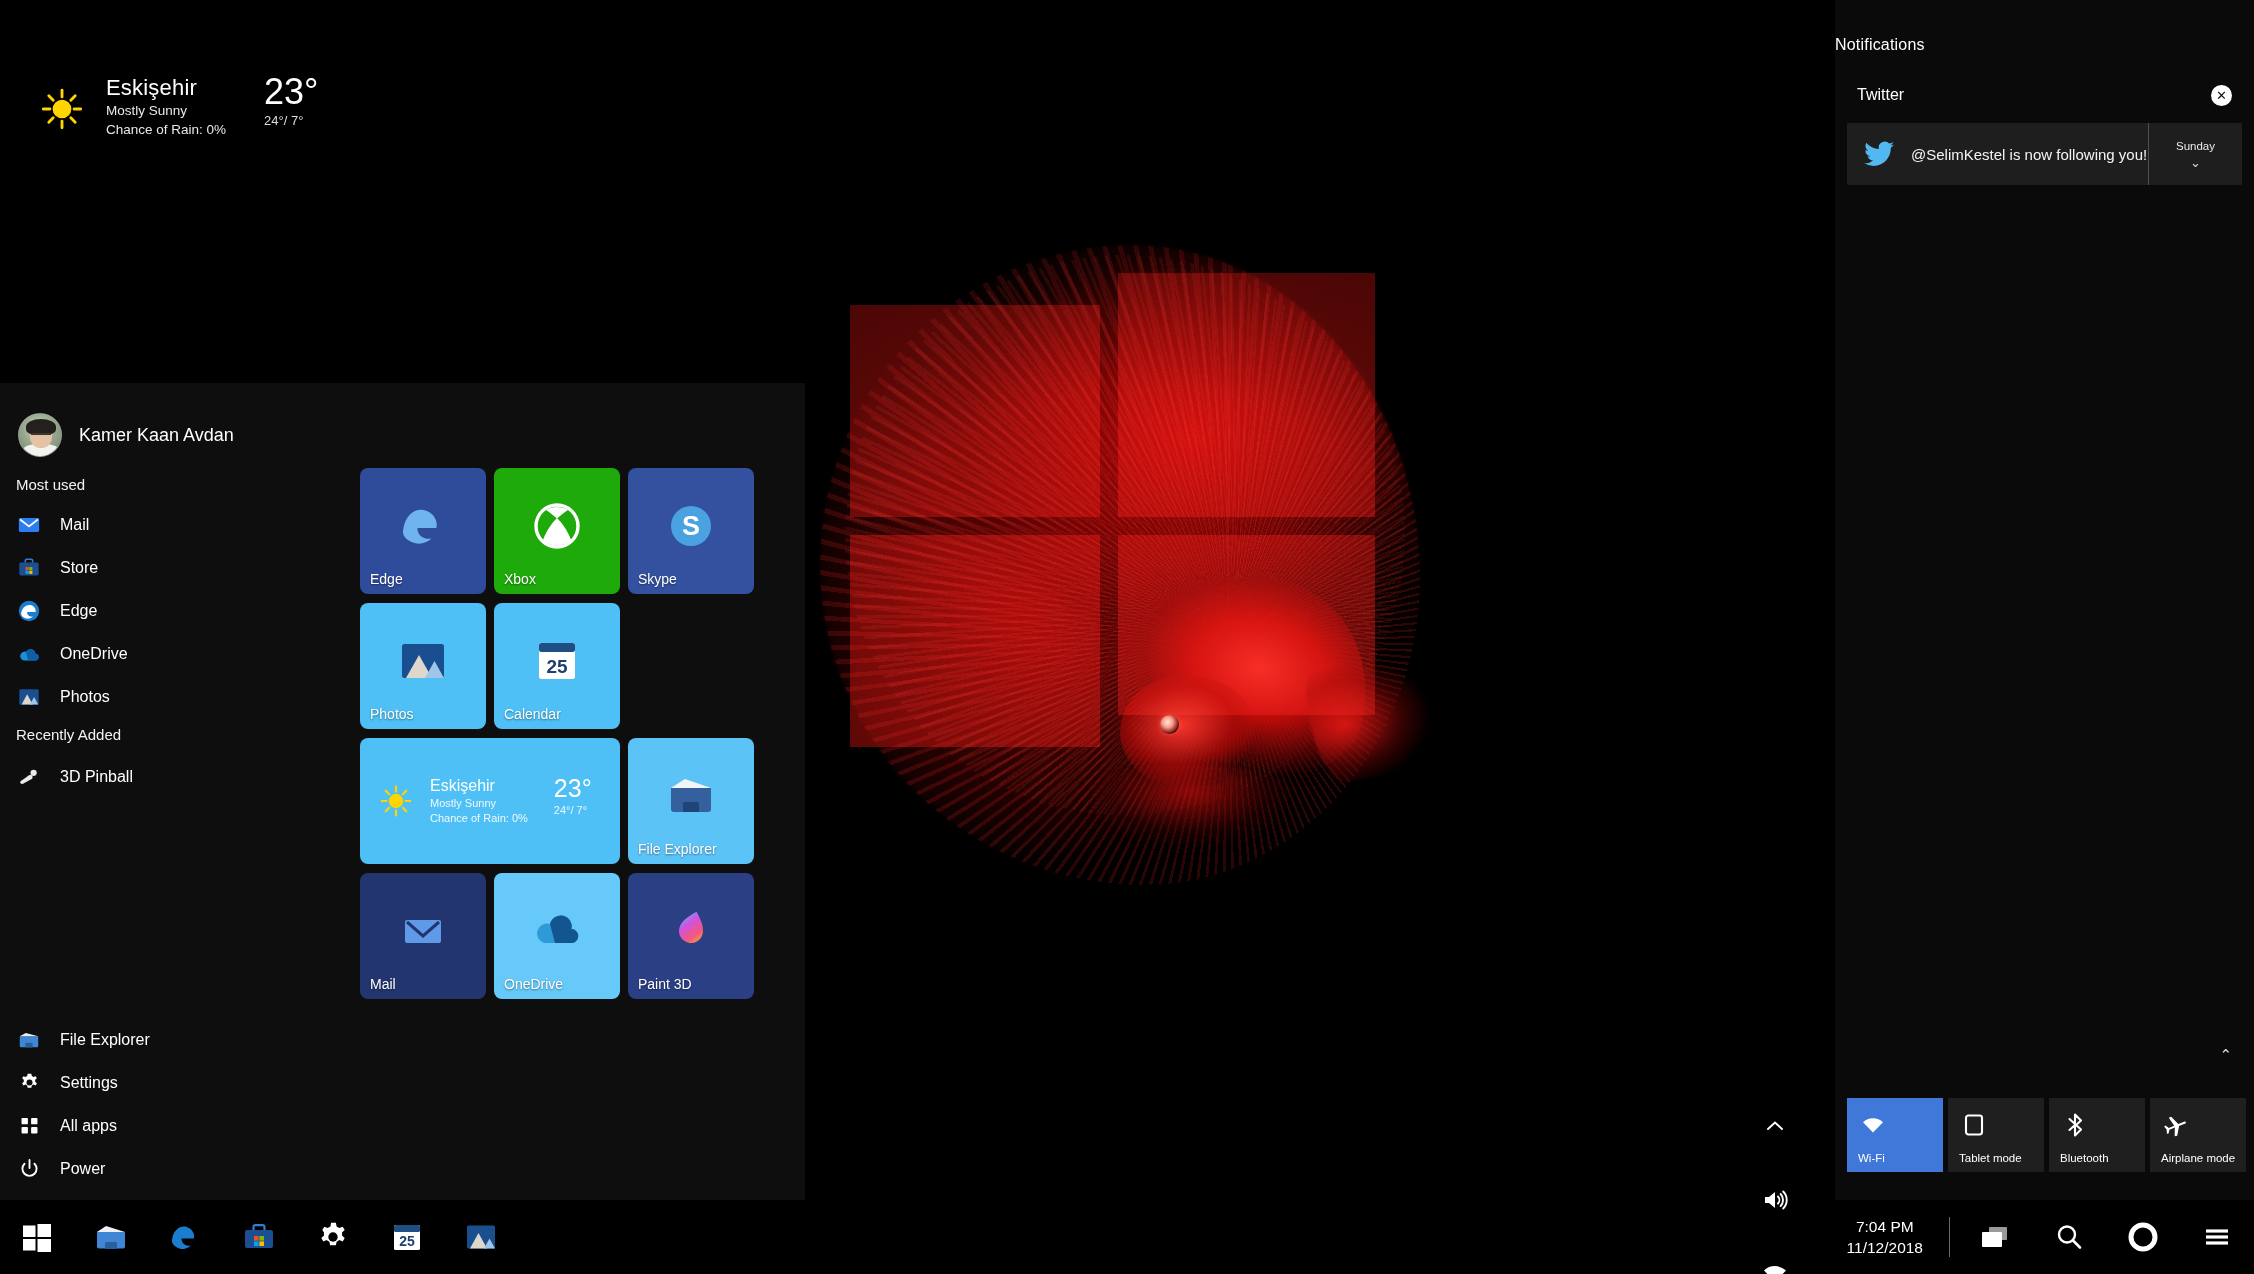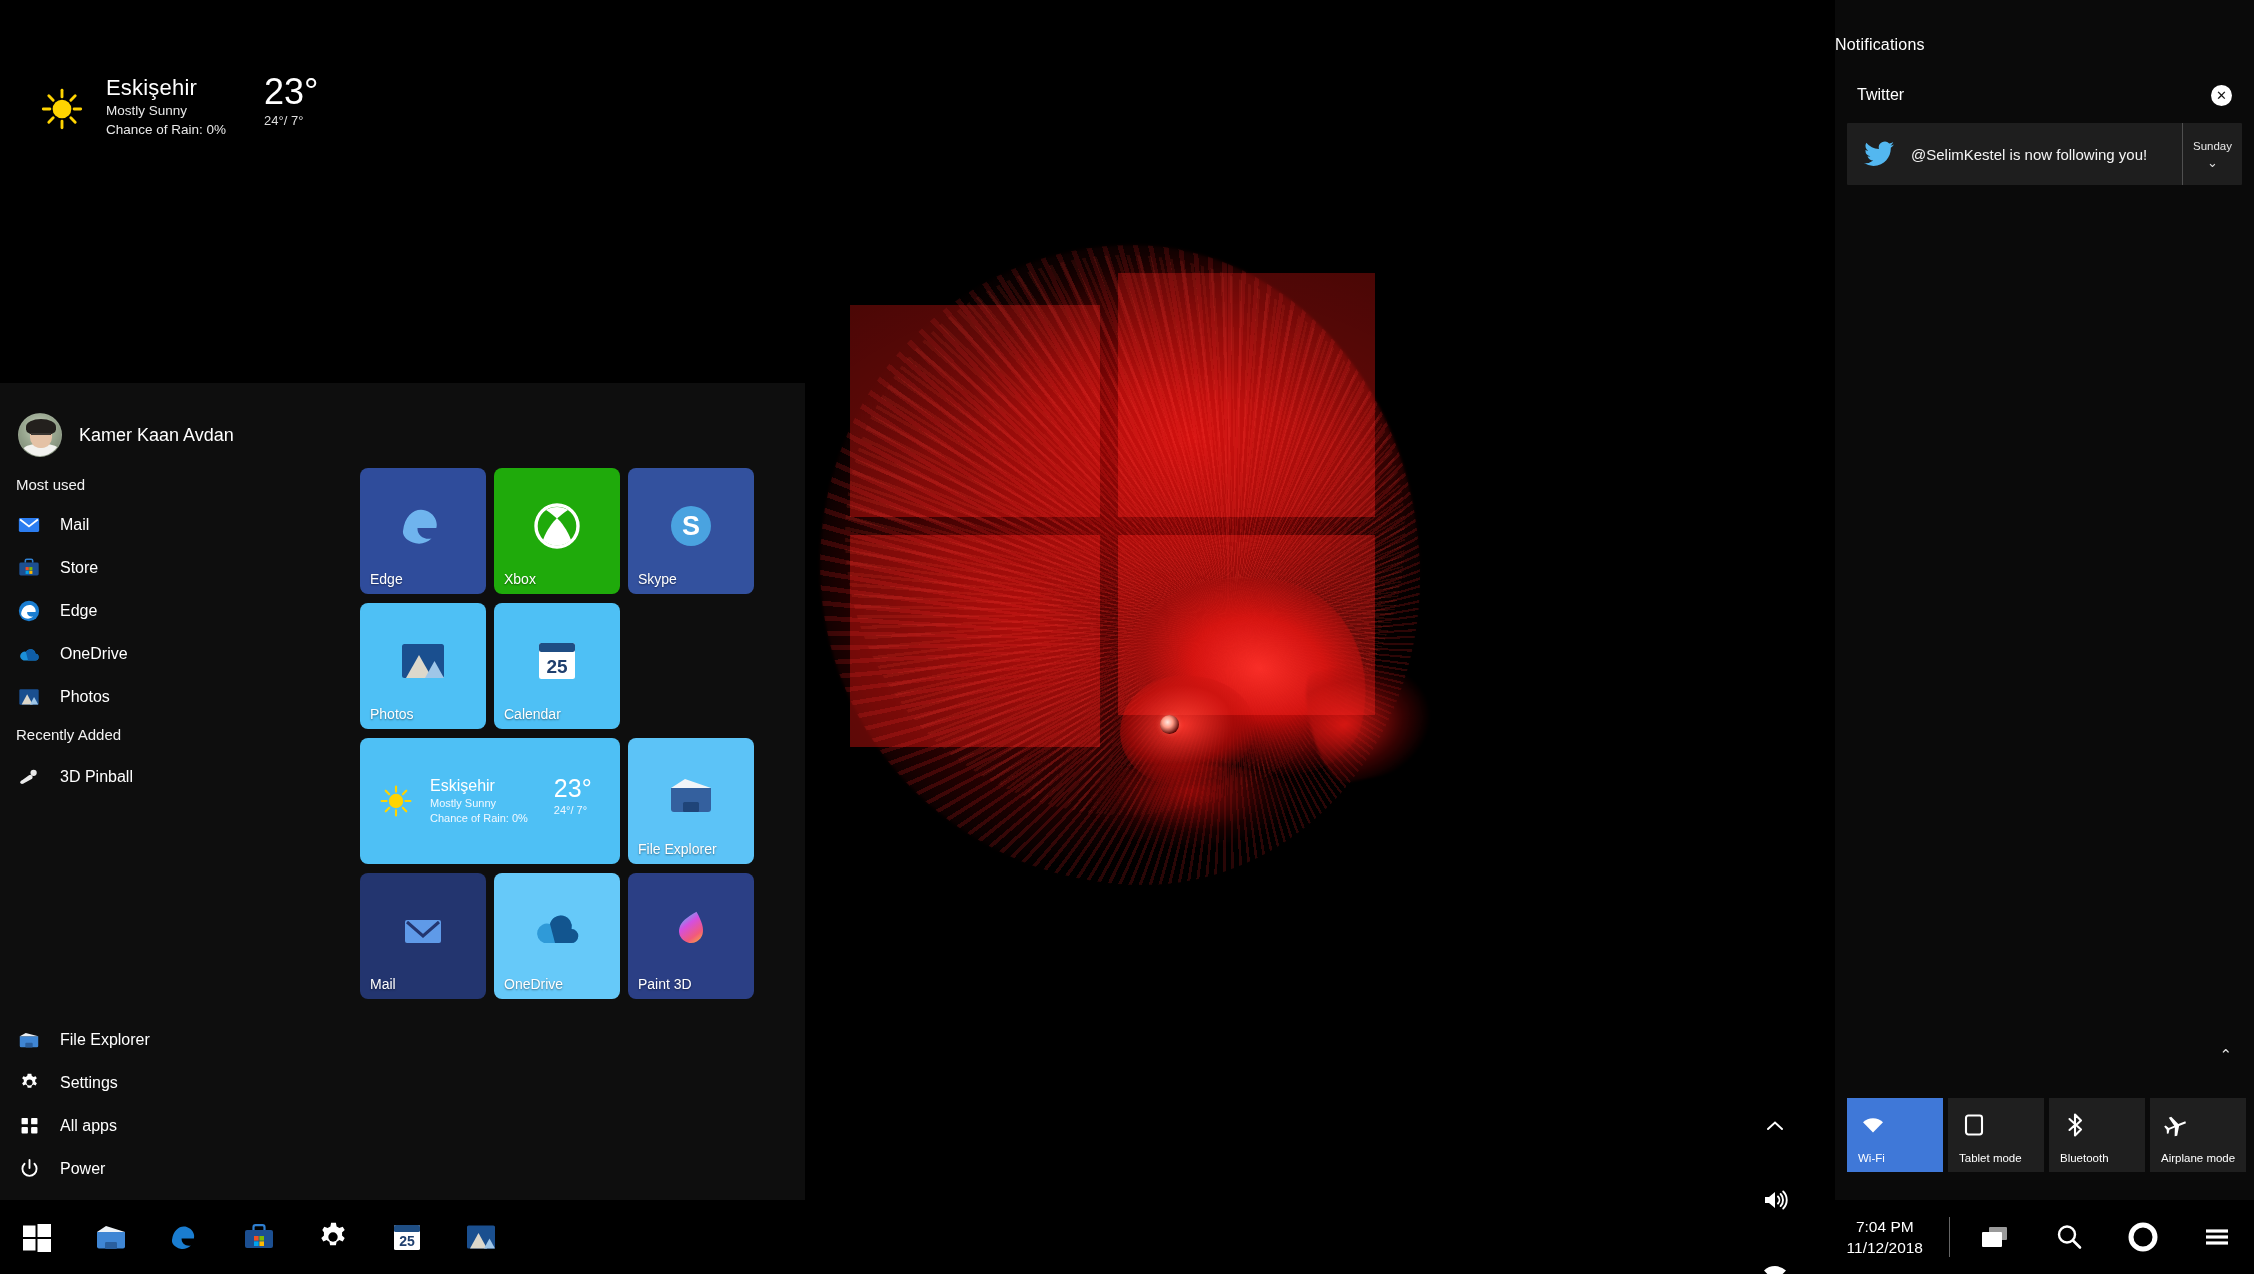--- a/index.html
+++ b/index.html
@@ -256,21 +256,21 @@
     margin: 15px 12px 0 12px;
     height: 62px;
     background: rgba(32,32,32,0.95);
     display: flex; align-items: center;
     border-radius: 1px;
     justify-content: center;
   }
   .notif-ico { width: 36px; height: 36px; margin: 0 14px 0 14px; flex: none; }
   .notif-text { flex: 1; font-size: 15px; color: #f4f4f4; }
   .notif-right {
-    width: 60px; height: 100%;
+    width: 94px; height: 100%;
     border-left: 1px solid rgba(255,255,255,0.22);
     display: flex; flex-direction: column; align-items: center; justify-content: center; gap: 4px;
   }
   .notif-day { font-size: 11.5px; color: #e9e9e9; }
   .chev { font-size: 13px; color: #ddd; line-height: 1; }
 
   #ac-expand {
     position: absolute; right: 22px; bottom: 136px;
     font-size: 15px; color: #e6e6e6; cursor: default;
   }

